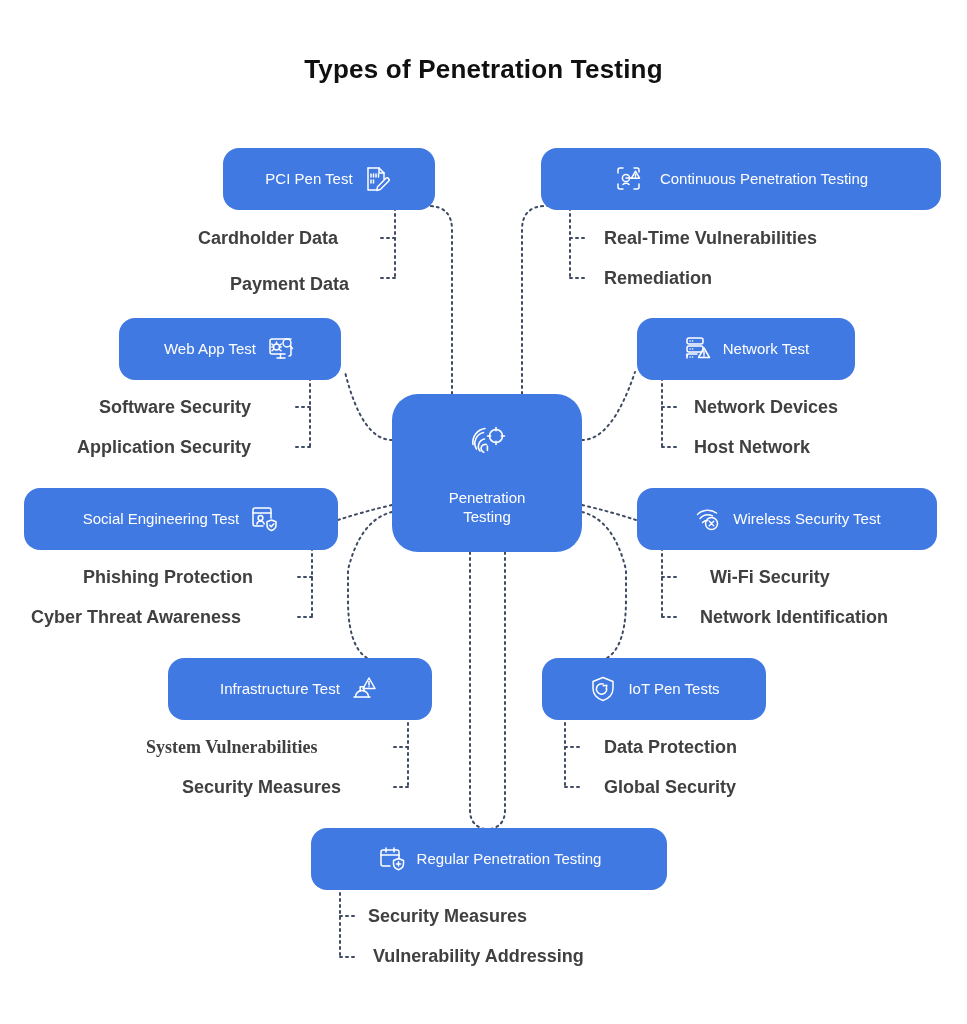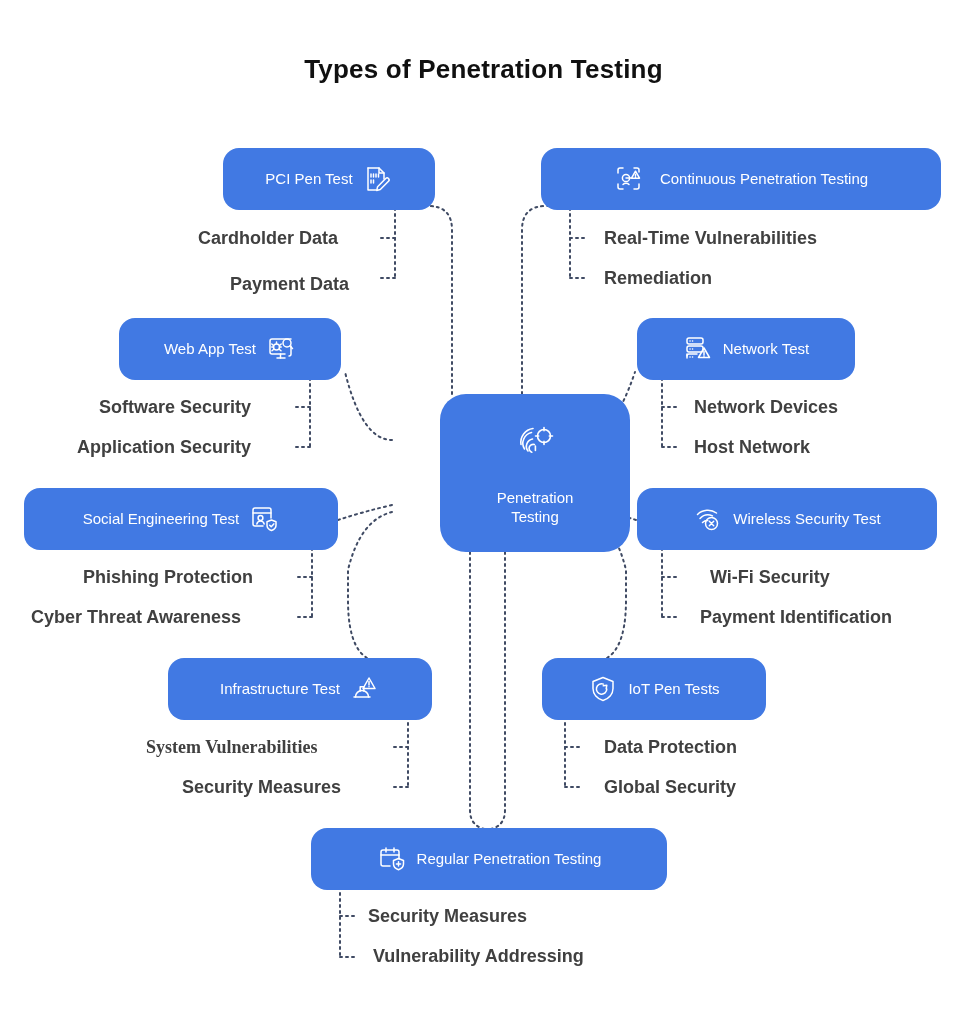--- a/index.html
+++ b/index.html
@@ -81,21 +81,20 @@
     height: 158px;
     background: #4179e3;
     border-radius: 26px;
     display: flex;
     flex-direction: column;
     align-items: center;
     justify-content: center;
     gap: 20px;
     color: #fff;
     box-sizing: border-box;
-    margin-left: 48px;
   }
   #hub .hub-label {
     font-size: 15px;
     line-height: 1.3;
     text-align: center;
     color: #ffffff;
   }
 
   
   .sub {
@@ -286,21 +285,21 @@
         <path d="M4.5 10.5a15 15 0 0 1 19-1.5"></path>
         <path d="M7 14.5a11 11 0 0 1 12.5-2.6"></path>
         <path d="M9.5 18.5a7 7 0 0 1 5.2-2"></path>
         <circle cx="18.5" cy="19.5" r="6"></circle>
         <path d="M16.3 17.3l4.4 4.4M20.7 17.3l-4.4 4.4"></path>
       </svg>
     </span>
     <span class="node-label">Wireless Security Test</span>
   </div>
   <div class="sub" style="left:694px; top:568px;margin-left:16px;">Wi-Fi Security</div>
-  <div class="sub" style="left:700px; top:608px;">Payment Identification</div>
+  <div class="sub" style="left:700px; top:608px;">Network Identification</div>
 
   <div class="node" style="left:168px; top:658px; width:264px; height:62px;">
     <span class="node-label">Infrastructure Test</span>
     <span class="node-icon">
       <svg width="30" height="30" viewBox="0 0 30 30" fill="none" stroke="#ffffff" stroke-width="1.5" stroke-linecap="round" stroke-linejoin="round">
         <path d="M4 23h16"></path>
         <path d="M5.5 23a6.5 6.5 0 0 1 6.5-6.5 6.5 6.5 0 0 1 6.5 6.5"></path>
         <path d="M10.2 17.1v-4.4h3.6v4.4"></path>
         <path d="M19 4l6 10.5H13z"></path>
         <path d="M19 7.5v3.6M19 12.7v.1"></path>

